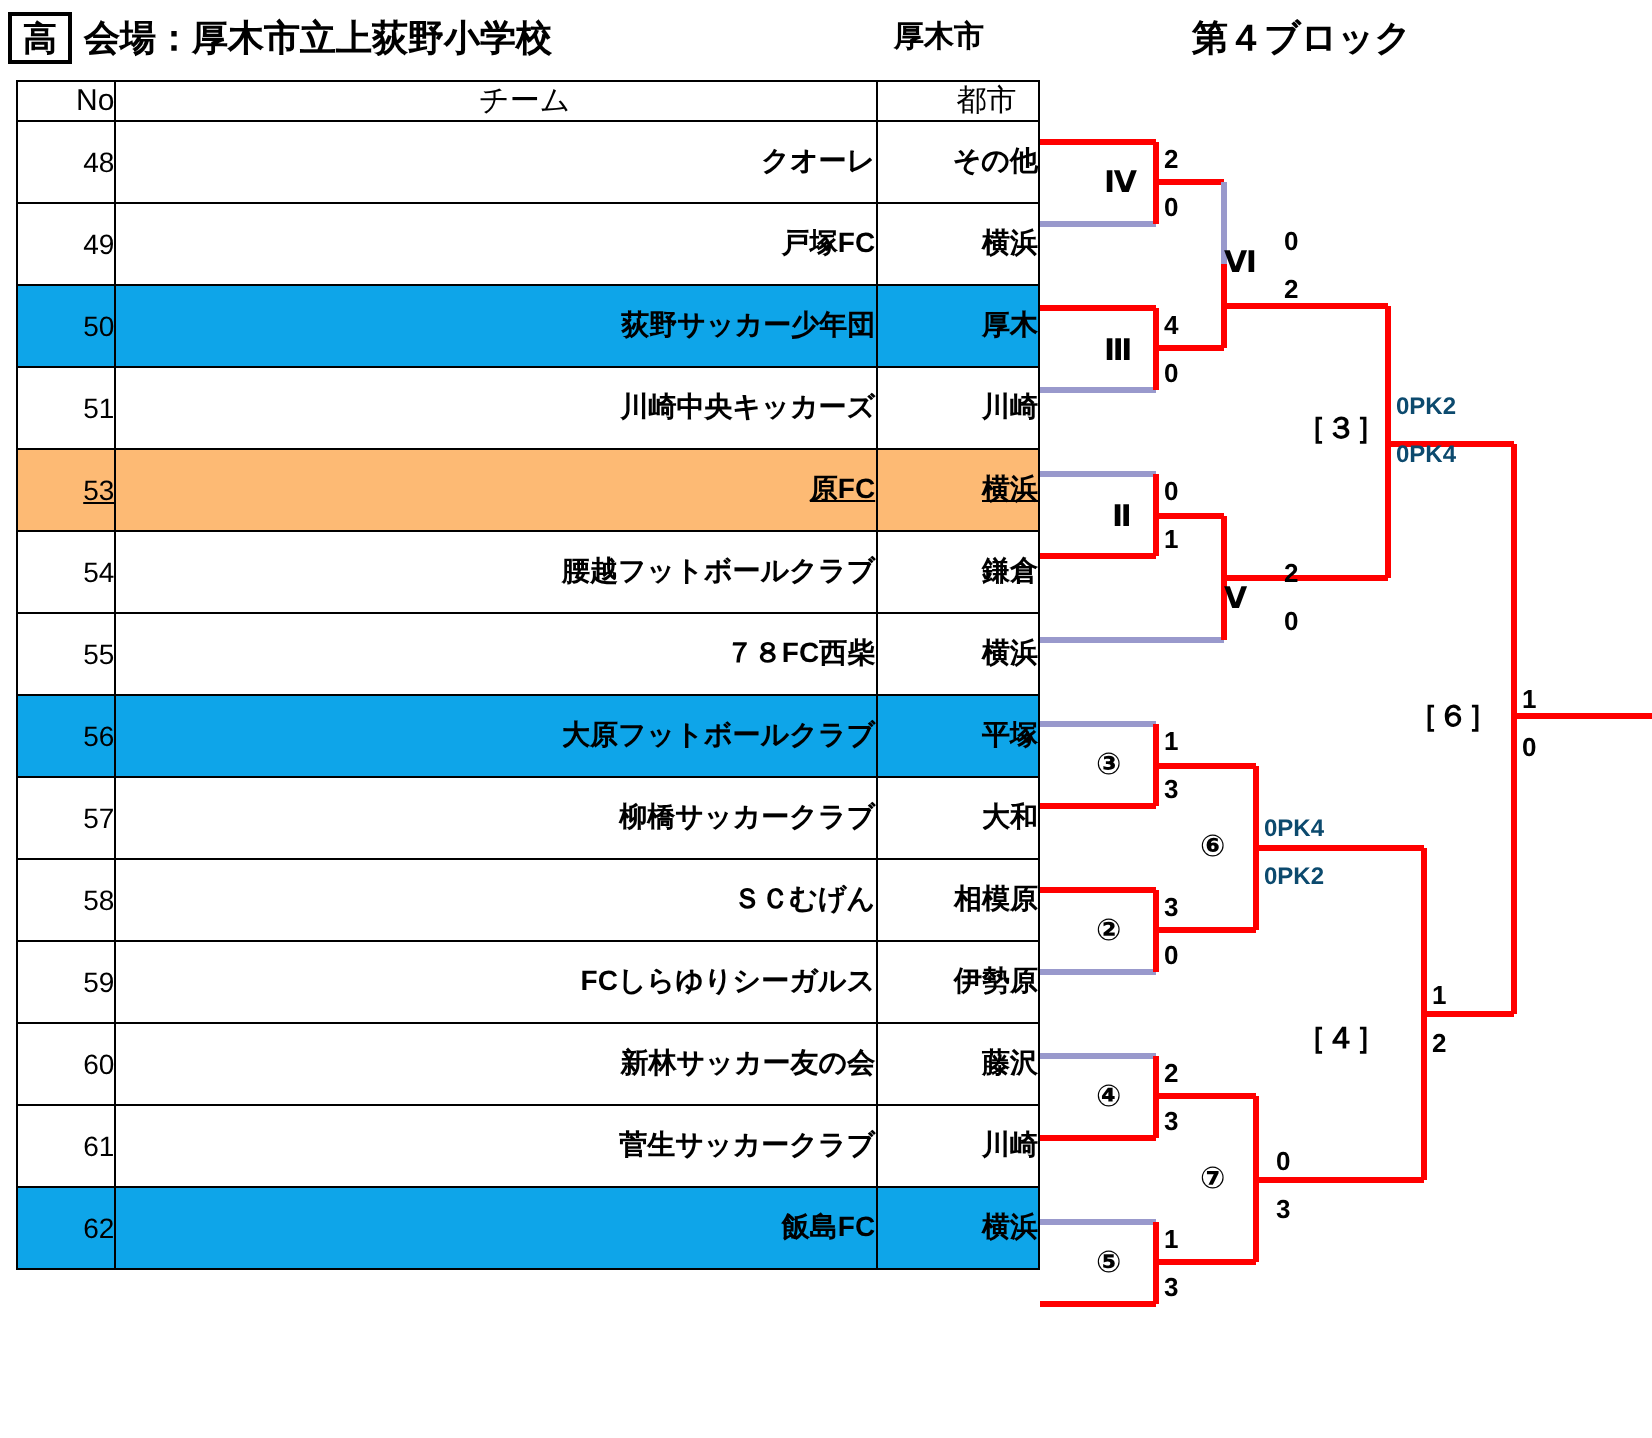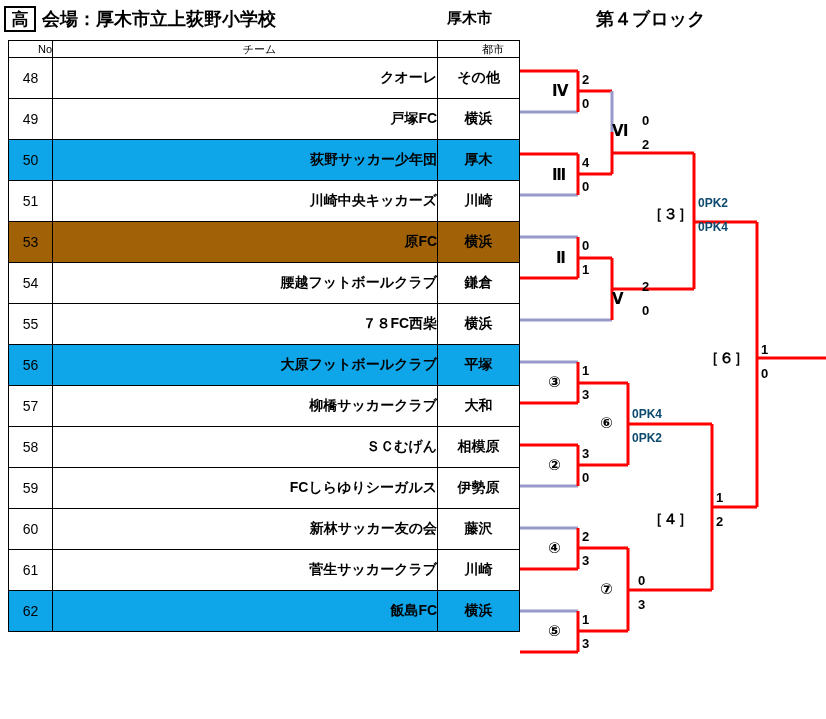--- a/index.html
+++ b/index.html
@@ -35,29 +35,30 @@
   
   #table-wrap{position:absolute;left:8px;top:40px;width:512px;}
   table.tbl{border-collapse:collapse;}
   table.tbl td{
     border:1px solid #000;
     font-size:14px;
     color:#000;
     padding:0;
     height:41px;
     box-sizing:border-box;
+    text-align:right;
   }
   td.col-no{width:40px;text-align:center;font-size:14px;}
   td.col-team{width:386px;text-align:right;padding-right:6px;font-weight:bold;}
   td.col-city{width:82px;text-align:center;font-weight:bold;}
-  tr.head td{height:17px;font-size:11px;font-weight:normal;text-align:center;padding-left:29px;}
+  tr.head td{height:17px;font-size:15px;font-weight:normal;text-align:center;padding-left:29px;}
   tr.head td.col-team{text-align:center;padding-right:0;font-weight:normal;}
   tr.head td.col-city{font-weight:normal;margin-left:46px;}
   .hl-cyan{background:#0ea5e9;}
-  .hl-green{background:#a16207;}
+  .hl-green{background:#fdba74;text-decoration:underline;}
 
   
   #bracket{position:absolute;left:0;top:0;width:826px;height:719px;pointer-events:none;}
   .score{position:absolute;font-size:13px;color:#000;font-weight:bold;white-space:nowrap;}
   .rnum{position:absolute;font-size:15px;color:#000;font-weight:bold;white-space:nowrap;}
   .pk{position:absolute;font-size:12px;color:#0c4a6e;font-weight:bold;white-space:nowrap;}
   .brk{position:absolute;font-size:15px;color:#000;font-weight:bold;white-space:nowrap;}
 </style>
 </head>
 <body>

